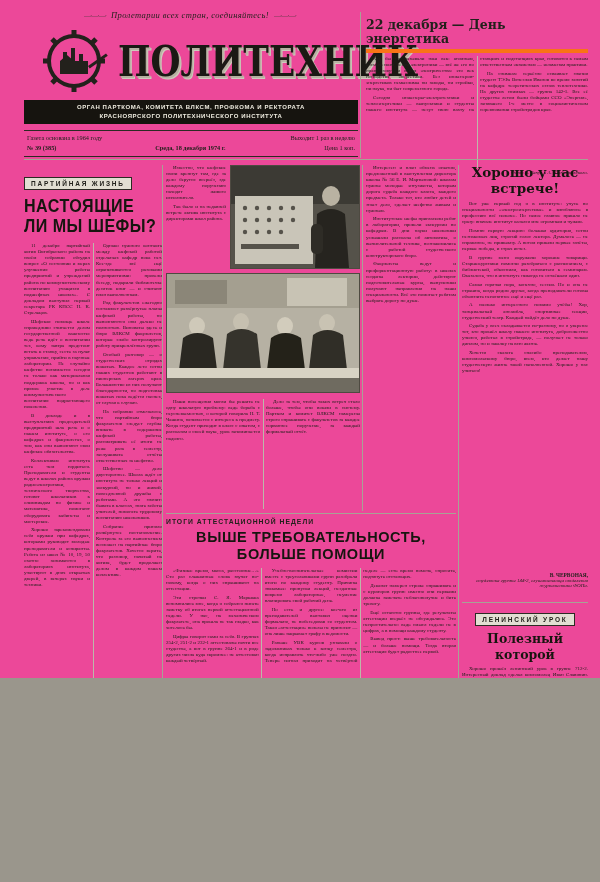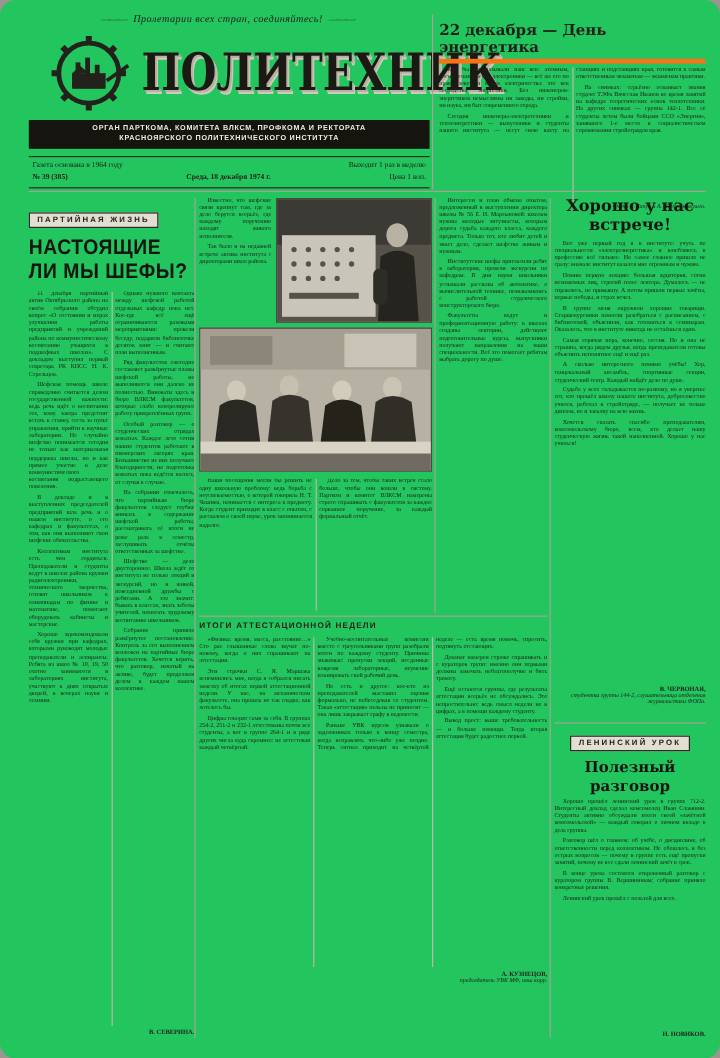--- a/index.html
+++ b/index.html
@@ -1,20 +1,19 @@
 <!DOCTYPE html>
 <html lang="ru"><head>
 <meta charset="utf-8">
 <style>
   html,body{margin:0;padding:0;background:#9a968c;}
   .page{
-    position:relative;width:600px;height:882px;margin:0 auto;
-    background:#22c55e;color:#23211c;overflow:hidden;
+    position:relative;width:600px;height:678px;margin:0 auto;
+    background:#ec4899;color:#23211c;overflow:hidden;
     font-family:"Liberation Serif",serif;
-    border-radius:13px;
   }
   .abs{position:absolute;}
   
   .slogan{font-style:italic;font-size:8.5px;text-align:center;letter-spacing:.4px;}
   .slogan:before,.slogan:after{content:"—·—·—·";letter-spacing:-1px;font-style:normal;font-size:7px;color:#3a372f;padding:0 5px;}
   .mast-title{
     font-family:"DejaVu Serif",serif;font-weight:bold;font-size:43px;line-height:46px;
     letter-spacing:0px;transform:scaleX(.80);transform-origin:left top;white-space:nowrap;
     color:#1b1914;text-shadow:2px 2px 0 #b7b1a2, 3px 3px 0 #cfcabc;
   }
@@ -219,20 +218,24 @@
   <div class="abs tiny" style="left:366px;top:165px;width:90px;height:344px;">
       <p>Интересен и план обмена опытом, предложенный в выступлении директора школы № 56 Е. И. Мартыновой: школам нужны молодые энтузиасты, которым дорога судьба каждого класса, каждого предмета. Только тот, кто любит детей и знает дело, сделает шефство живым и нужным.</p>
       <p>Институтские шефы пригласили ребят в лаборатории, провели экскурсии по кафедрам. В дни науки школьники услышали рассказы об автоматике, о вычислительной технике, познакомились с работой студенческого конструкторского бюро.</p>
       <p>Факультеты ведут и профориентационную работу: в школах созданы лектории, действуют подготовительные курсы, выпускники получают направления на наши специальности. Всё это помогает ребятам выбрать дорогу по душе.</p>
     </div>
 
   <div class="abs hrule" style="left:166px;top:513px;width:290px;"></div>
 
   <div class="abs" style="left:166px;top:518px;width:290px;">
     <div class="rubric-plain">ИТОГИ АТТЕСТАЦИОННОЙ НЕДЕЛИ</div>
+    <div class="head-center" style="margin-top:4px;">
+      <div>ВЫШЕ  ТРЕБОВАТЕЛЬНОСТЬ,</div>
+      <div>БОЛЬШЕ  ПОМОЩИ</div>
+    </div>
     <div class="tiny cols3" style="height:275px;margin-top:6px;">
         <p>«Физика: время, масса, расстояние…» Сто раз слышанные слова звучат по-новому, когда о них спрашивают на аттестации.</p>
         <p>Эти строчки С. Я. Маршака вспомнились мне, когда я собрался писать заметку об итогах первой аттестационной недели. У нас, на механическом факультете, она прошла не так гладко, как хотелось бы.</p>
         <p>Цифры говорят сами за себя. В группах 254-2, 251-2 и 232-1 аттестованы почти все студенты, а вот в группе 264-1 и в ряде других числа куда скромнее: не аттестован каждый четвёртый.</p>
         <p>Учебно-воспитательные комиссии вместе с треугольниками групп разобрали итоги по каждому студенту. Причины знакомые: пропуски лекций, несданные вовремя лабораторные, неумение планировать свой рабочий день.</p>
         <p>Но есть и другое: кое-кто из преподавателей выставил оценки формально, не побеседовав со студентом. Такая «аттестация» пользы не приносит — она лишь закрывает графу в ведомости.</p>
         <p>Раньше УВК курсов узнавали о задолжниках только к концу семестра, когда исправлять что-либо уже поздно. Теперь сигнал приходит на четвёртой неделе — есть время помочь, спросить, подтянуть отстающих.</p>
         <p>Деканат намерен строже спрашивать и с кураторов групп: именно они первыми должны замечать неблагополучие и бить тревогу.</p>
         <p>Ещё остаются группы, где результаты аттестации всерьёз не обсуждались. Это непростительно: ведь смысл недели не в цифрах, а в помощи каждому студенту.</p>
         <p>Вывод прост: выше требовательность — и больше помощи. Тогда вторая аттестация будет радостнее первой.</p>
@@ -256,21 +259,21 @@
         <p>Хочется сказать спасибо преподавателям, комсомольскому бюро, всем, кто делает нашу студенческую жизнь такой наполненной. Хорошо у нас учиться!</p>
       </div>
     <span class="sig">В. ЧЕРВОНАЯ,</span>
     <span class="sigrole">студентка группы 144-2, слушательница отделения журналистики ФОПа.</span>
   </div>
 
   <div class="abs hrule" style="left:462px;top:602px;width:126px;"></div>
 
   <div class="abs" style="left:462px;top:608px;width:126px;text-align:center;">
     <span class="rubric">ЛЕНИНСКИЙ УРОК</span>
-    <div class="head-serif" style="font-size:12.5px;margin-top:5px;">Полезный разговор</div>
+    <div class="head-serif" style="font-size:12.5px;margin-top:5px;">Полезный которой</div>
     <div class="tiny" style="height:190px;margin-top:4px;text-align:justify;">
         <p>Хорошо прошёл ленинский урок в группе 712-2. Интересный доклад сделал комсомолец Иван Славянин. Студенты активно обсуждали итоги своей «зачётной комсомольской» — каждый говорил о личном вкладе в дела группы.</p>
         <p>Разговор шёл о главном: об учёбе, о дисциплине, об ответственности перед коллективом. Не обошлось и без острых вопросов — почему в группе есть ещё пропуски занятий, почему не все сдали ленинский зачёт в срок.</p>
         <p>В конце урока состоялся откровенный разговор с куратором группы В. Вершининым; собрание приняло конкретные решения.</p>
         <p>Ленинский урок прошёл с пользой для всех.</p>
       </div>
     <span class="sig">Н. НОВИКОВ.</span>
   </div>
 
 </div>

